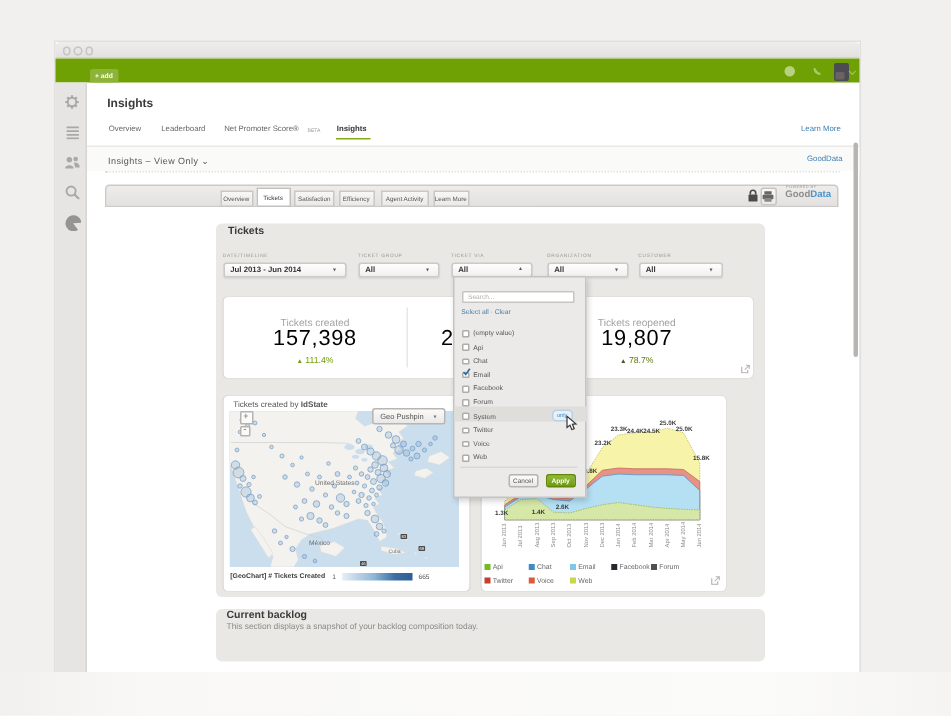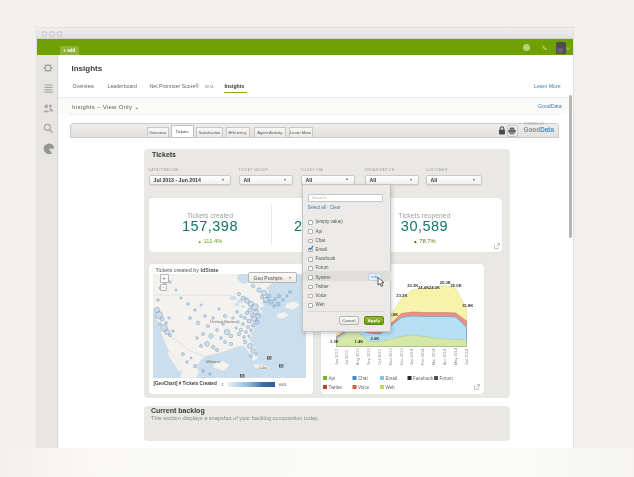--- a/index.html
+++ b/index.html
@@ -32,21 +32,21 @@
   .fsel{top:174.5px;height:10px;box-sizing:border-box;border:1px solid #cbcac8;
        background:linear-gradient(#fefefe,#f1f0ee);border-radius:2px;
        box-shadow:0 .5px 1px rgba(0,0,0,.08);font-size:5.2px;color:#333;
        line-height:9.5px;padding-left:4px;font-weight:bold;}
   .caret{width:0;height:0;border-left:1.9px solid transparent;
        border-right:1.9px solid transparent;border-top:2.7px solid #5a5a58;top:178.5px;}
   .caretup{width:0;height:0;border-left:1.9px solid transparent;
        border-right:1.9px solid transparent;border-bottom:2.7px solid #5a5a58;top:178px;}
   .card{background:#fff;border-radius:3px;box-shadow:0 0 1px rgba(0,0,0,.18);}
   .kpilabel{font-size:6.8px;color:#a3a29f;top:211.5px;text-align:center;}
-  .kpinum{font-size:14.5px;color:#0f766e;top:219px;text-align:center;line-height:14.5px;letter-spacing:.5px;}
+  .kpinum{font-size:14.5px;color:#000000;top:219px;text-align:center;line-height:14.5px;letter-spacing:.5px;}
   .kpidelta{font-size:5.8px;top:237.5px;text-align:center;}
   .ddrow{left:308px;height:9.2px;font-size:4.5px;color:#555;}
   .cb{position:absolute;left:0;top:2px;width:4.5px;height:4.5px;box-sizing:border-box;
       background:#fff;border:0.6px solid #adacaa;border-radius:1px;}
   .lbl{position:absolute;left:7.5px;top:1.2px;white-space:nowrap;}
 </style>
 </head>
 <body>
 
 <div class="abs win"></div>
@@ -160,21 +160,21 @@
 <div class="abs caret" style="left:472.5px;"></div>
 
 <div class="abs card" style="left:149px;top:197.5px;width:353px;height:54.5px;"></div>
 <div class="abs" style="left:271px;top:205px;width:1px;height:40px;background:#e8e7e5;"></div>
 <div class="abs" style="left:347px;top:205px;width:1px;height:40px;background:#e8e7e5;"></div>
 <div class="abs kpilabel" style="left:149px;width:122px;">Tickets created</div>
 <div class="abs kpinum" style="left:149px;width:122px;">157,398</div>
 <div class="abs kpidelta" style="left:149px;width:122px;color:#71a106;"><span style="font-size:4.4px;">▲</span> 111.4%</div>
 <div class="abs kpinum" style="left:294px;">23,095</div>
 <div class="abs kpilabel" style="left:347px;width:155px;">Tickets reopened</div>
-<div class="abs kpinum" style="left:347px;width:155px;">30,589</div>
+<div class="abs kpinum" style="left:347px;width:155px;">19,807</div>
 <div class="abs kpidelta" style="left:347px;width:155px;color:#5d7a0a;"><span style="font-size:4.4px;color:#44511a;">▲</span> 78.7%</div>
 <svg class="abs" style="left:494px;top:242.5px;" width="6" height="6" viewBox="0 0 6 6">
   <path d="M0.5 1.5 V5.5 H4.5 V3.5 M2.5 3.5 L5.5 0.5 M3.2 0.5 H5.5 V2.8" fill="none" stroke="#aeadab" stroke-width="0.7"></path>
 </svg>
 
 <div class="abs card" style="left:148.5px;top:263.5px;width:164px;height:130.5px;"></div>
 <div class="abs" style="left:155.5px;top:266.5px;font-size:5.4px;color:#555;">Tickets created by <b>IdState</b></div>
 <svg class="abs" style="left:152.5px;top:273.5px;" width="153" height="104" viewBox="0 0 153 104">
   <rect x="0" y="0" width="153" height="104" fill="#cbdeee"></rect>
 

